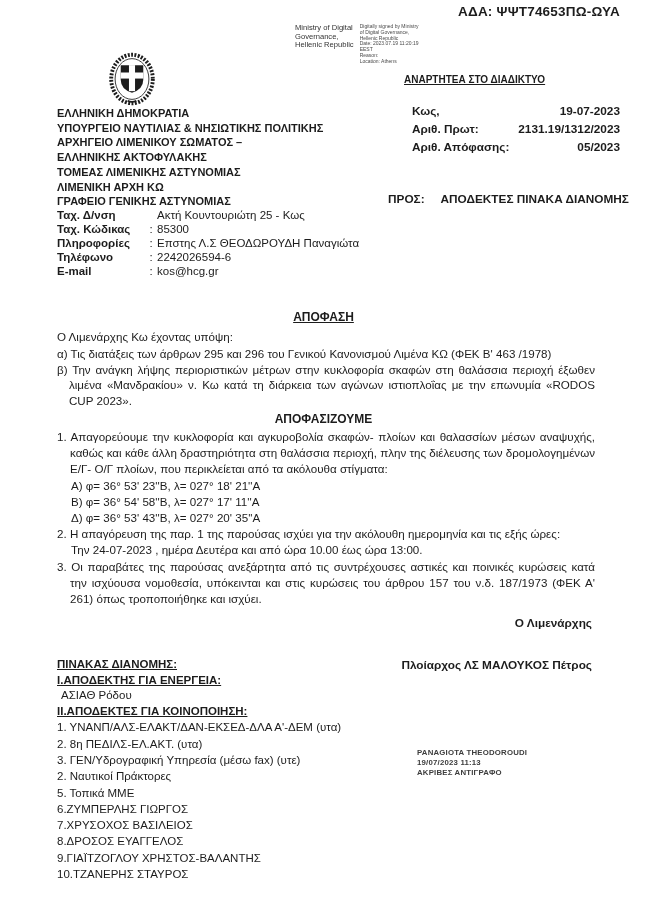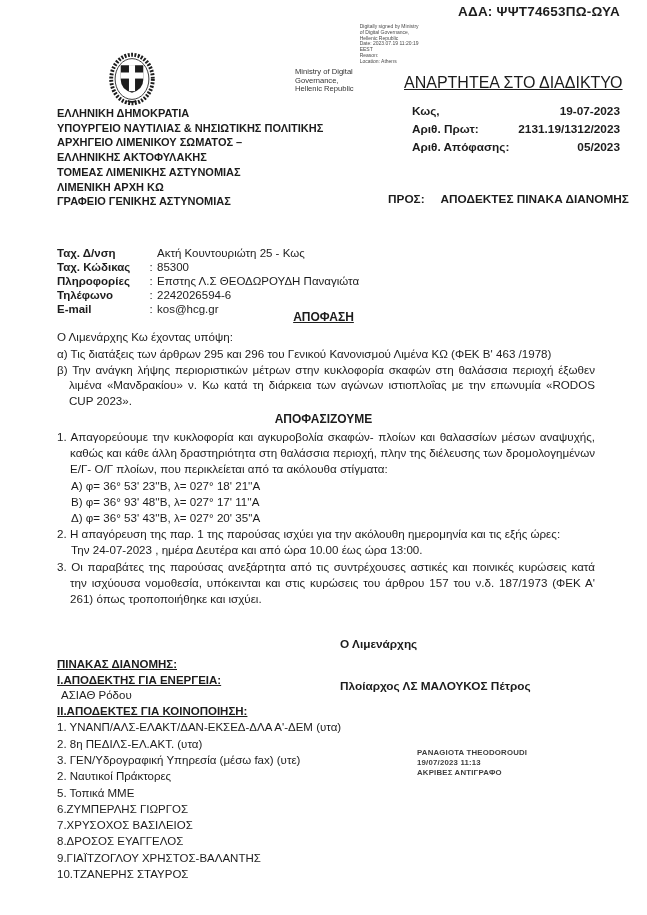--- a/index.html
+++ b/index.html
@@ -8,36 +8,36 @@
     font-family:"Liberation Sans", sans-serif; color:#1c1c1c;
     overflow:hidden;
   }
   
   .ada {
     position:absolute; top:4px; left:398px; width:222px;
     text-align:right; font-size:13.5px; font-weight:bold; letter-spacing:.2px;
   }
   
   .min-stamp { position:absolute; left:295px; top:24px; display:flex; gap:6px; }
-  .min-stamp .authority { font-size:7.6px; line-height:8.6px; color:#333;margin-top:44px; }
+  .min-stamp .authority { font-size:7.6px; line-height:8.6px; color:#333; }
   .min-stamp .details  { font-size:5px;  line-height:5.8px; color:#4a4a4a; }
   
   .anartitea {
     position:absolute; left:404px; top:74px;
-    font-size:16px; font-weight:normal; text-decoration:underline;
+    font-size:10px; font-weight:bold; text-decoration:underline;
   }
   
   .emblem { position:absolute; left:106px; top:50px; }
   
   .letterhead {
     position:absolute; left:57px; top:106px;
     font-size:11px; font-weight:bold; line-height:14.7px;
   }
   
-  .contact { position:absolute; left:57px; top:208px; font-size:11.5px; line-height:14.1px;margin-top:38px; }
+  .contact { position:absolute; left:57px; top:208px; font-size:11.5px; line-height:14.1px; }
   .contact .row { display:flex; }
   .contact .label { width:88px; font-weight:bold; }
   .contact .sep { width:12px; text-align:center; }
   
   .docinfo {
     position:absolute; left:388px; top:102px; width:208px;
     font-size:11.8px; font-weight:bold; line-height:18px;margin-left:24px;
   }
   .docinfo .row { display:flex; justify-content:space-between; }
   .pros {
@@ -48,21 +48,21 @@
   .apofasi-title { position:absolute; left:0; top:310px; width:647px; text-align:center; font-size:12px; font-weight:bold; }
   .apofasi-title span { text-decoration:underline; }
   .intro { position:absolute; left:57px; top:330px; font-size:11.6px; }
   .considerations { position:absolute; left:57px; top:346px; width:538px; font-size:11.6px; line-height:15.6px; }
   .consideration { padding-left:12px; text-indent:-12px; text-align:justify; }
   .apofasizoume { position:absolute; left:0; top:412px; width:647px; text-align:center; font-size:12px; font-weight:bold; }
   .operative { position:absolute; left:57px; top:429px; width:538px; font-size:11.6px; line-height:16.2px; }
   .op-item { padding-left:13px; text-indent:-13px; text-align:justify; }
   .coord-line, .op-subline { padding-left:14px; }
   
-  .signature { position:absolute; left:340px; top:637px; width:252px; text-align:left; font-size:11.8px; font-weight:bold; }
+  .signature { position:absolute; left:340px; top:616px; width:252px; text-align:right; font-size:11.8px; font-weight:bold; }
   .signature .name { margin-top:28px; }
   
   .distribution { position:absolute; left:57px; top:657px; font-size:11.5px; line-height:15.6px; }
   .dist-head { font-weight:bold; text-decoration:underline; }
   .dist-recipient { padding-left:4px; }
   .dist-items { line-height:16.3px; }
   
   .copy-stamp {
     position:absolute; left:417px; top:748px;
     font-size:7.8px; line-height:10px; font-weight:bold; color:#3d3d3d; letter-spacing:.2px;
@@ -169,21 +169,21 @@
   <div class="intro">Ο Λιμενάρχης Κω έχοντας υπόψη:</div>
   <div class="considerations">
     <div class="consideration">α) Τις διατάξεις των άρθρων 295 και 296 του Γενικού Κανονισμού Λιμένα ΚΩ (ΦΕΚ Β' 463 /1978)</div>
     <div class="consideration">β) Την ανάγκη λήψης περιοριστικών μέτρων στην κυκλοφορία σκαφών στη θαλάσσια περιοχή έξωθεν λιμένα «Μανδρακίου» ν. Κω κατά τη διάρκεια των αγώνων ιστιοπλοΐας με την επωνυμία «RODOS CUP 2023».</div>
   </div>
 
   <div class="apofasizoume">ΑΠΟΦΑΣΙΖΟΥΜΕ</div>
   <div class="operative">
     <div class="op-item">1. Απαγορεύουμε την κυκλοφορία και αγκυροβολία σκαφών- πλοίων και θαλασσίων μέσων αναψυχής, καθώς και κάθε άλλη δραστηριότητα στη θαλάσσια περιοχή, πλην της διέλευσης των δρομολογημένων Ε/Γ- Ο/Γ πλοίων, που περικλείεται από τα ακόλουθα στίγματα:</div>
     <div class="coord-line">Α) φ= 36° 53' 23''Β, λ= 027° 18' 21''Α</div>
-    <div class="coord-line">Β) φ= 36° 93' 48''Β, λ= 027° 17' 11''Α</div>
+    <div class="coord-line">Β) φ= 36° 54' 58''Β, λ= 027° 17' 11''Α</div>
     <div class="coord-line">Δ) φ= 36° 53' 43''Β, λ= 027° 20' 35''Α</div>
     <div class="op-item">2. Η απαγόρευση της παρ. 1 της παρούσας ισχύει για την ακόλουθη ημερομηνία και τις εξής ώρες:</div>
     <div class="op-subline">Την 24-07-2023 , ημέρα Δευτέρα και από ώρα 10.00 έως ώρα 13:00.</div>
     <div class="op-item">3. Οι παραβάτες της παρούσας ανεξάρτητα από τις συντρέχουσες αστικές και ποινικές κυρώσεις κατά την ισχύουσα νομοθεσία, υπόκεινται και στις κυρώσεις του άρθρου 157 του ν.δ. 187/1973 (ΦΕΚ Α' 261) όπως τροποποιήθηκε και ισχύει.</div>
   </div>
 
   <div class="signature">
     <div>Ο Λιμενάρχης</div>
     <div class="name">Πλοίαρχος ΛΣ ΜΑΛΟΥΚΟΣ Πέτρος</div>
   </div>

